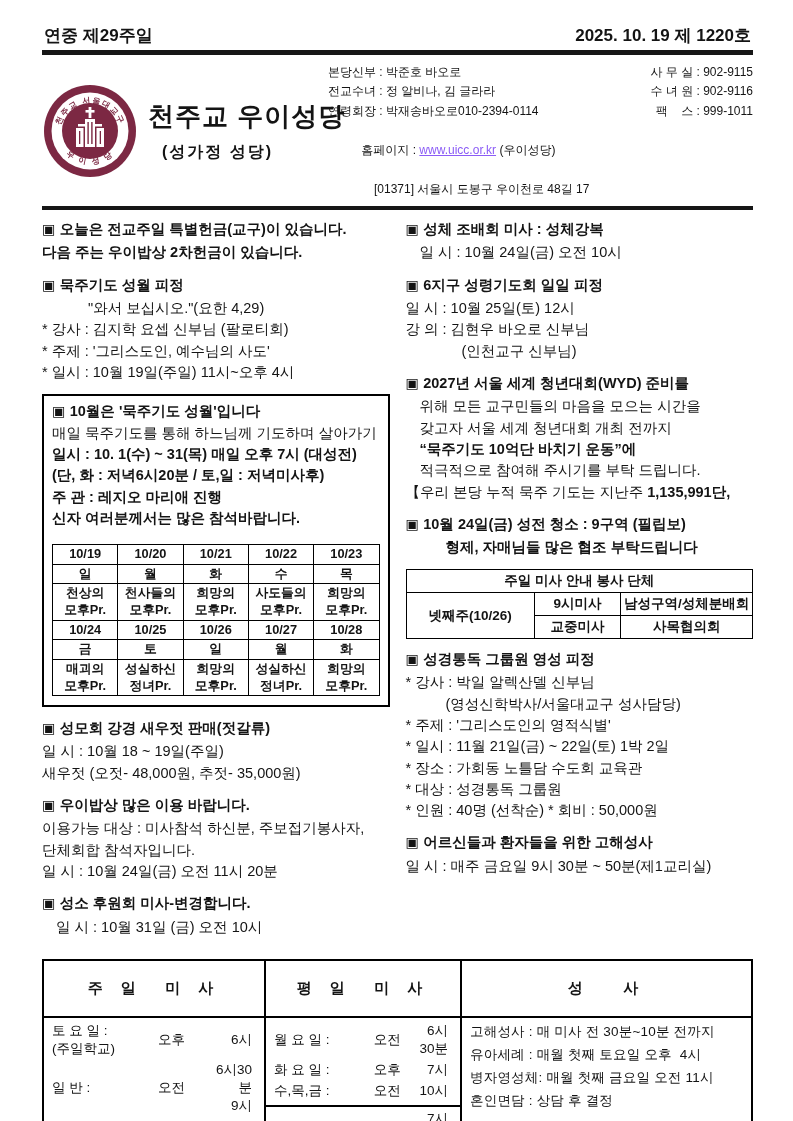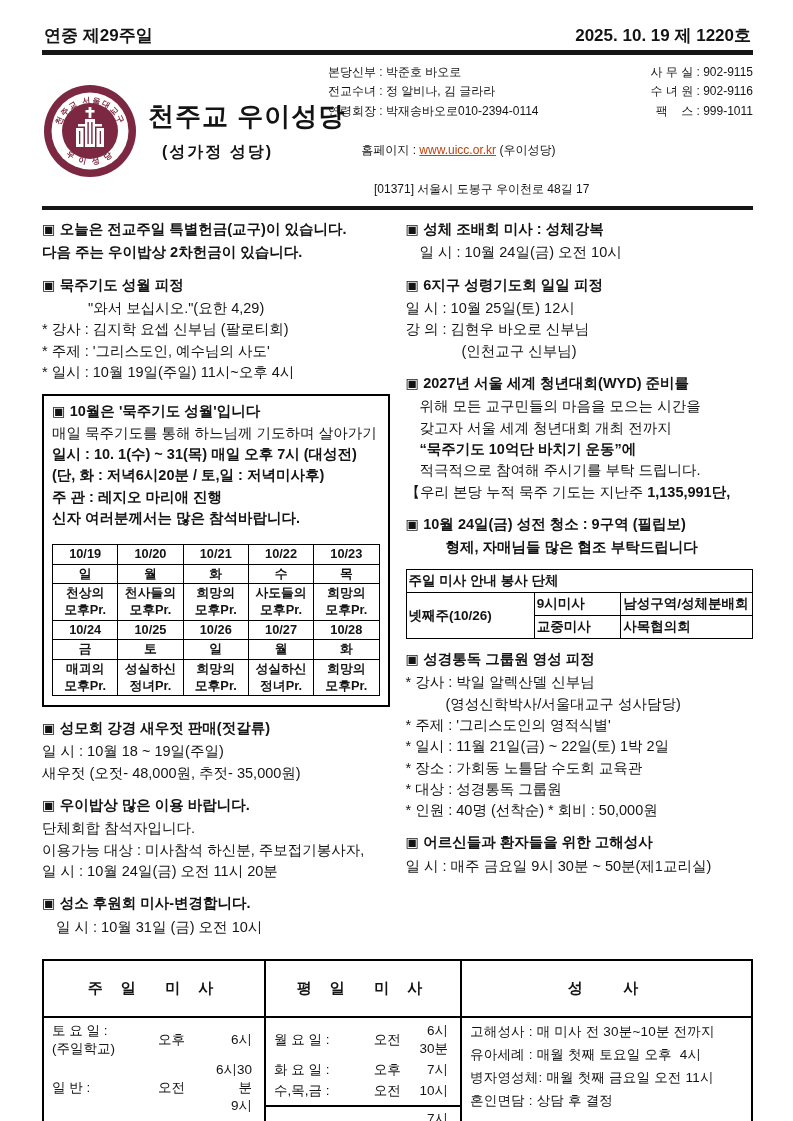--- a/index.html
+++ b/index.html
@@ -15,40 +15,40 @@
 
   
   .header-block{display:flex;align-items:center;padding:8px 0 7px 0;}
   .logo{width:96px;height:96px;flex:0 0 auto;}
   .title-block{margin-left:10px;width:180px;}
   .church-name{font-size:26px;font-weight:bold;letter-spacing:1px;white-space:nowrap;}
   .church-sub{font-size:16px;font-weight:bold;letter-spacing:2px;margin:8px 0 0 14px;}
   .info-block{margin-left:auto;width:452px;font-size:12px;line-height:1.62;}
   .info-row{display:flex;justify-content:space-between;}
   .info-addr{padding-left:46px;}
-  a.link{color:#c2410c;text-decoration:underline;}
+  a.link{color:#8b5cf6;text-decoration:underline;}
 
   
   .columns{display:flex;gap:16px;margin-top:9px;font-size:14.5px;line-height:1.47;}
   .col{flex:1;min-width:0;}
   .sec{margin:0 0 11px 0;}
   .sec .h{font-weight:bold;margin-bottom:2px;}
   .ind1{padding-left:14px;}
   .ind2{padding-left:40px;}
   .ind3{padding-left:56px;}
   .quote{padding-left:46px;}
 
   
   .box{border:2px solid #000;padding:5px 8px 9px 8px;margin:2px 0 11px 0;}
   .box .h{font-weight:bold;}
   .rosary{width:100%;border-collapse:collapse;margin-top:15px;font-size:12.8px;font-weight:bold;text-align:center;}
   .rosary td{border:1px solid #000;padding:1px 0;width:20%;white-space:pre-line;line-height:1.3;}
 
   
-  .serving{width:100%;border-collapse:collapse;margin:6px 0 10px 0;font-size:13.5px;font-weight:bold;}
+  .serving{width:100%;border-collapse:collapse;margin:6px 0 10px 0;font-size:13.5px;font-weight:bold;text-align:center;}
   .serving td{border:1.5px solid #000;padding:1px 2px;}
   .serving .w{width:37%;}
   .serving .m{width:25%;}
 
   
   .acc2{padding-left:128px;}
 
   
   .mass-wrap{display:flex;margin-top:10px;}
   .panel{border:2px solid #000;box-sizing:border-box;}
@@ -220,22 +220,22 @@
       </div>
 
       <div class="sec">
         <div class="h">▣ 성모회 강경 새우젓 판매(젓갈류)</div>
         <div>일 시 : 10월 18 ~ 19일(주일)</div>
         <div>새우젓 (오젓- 48,000원, 추젓- 35,000원)</div>
       </div>
 
       <div class="sec">
         <div class="h">▣ 우이밥상 많은 이용 바랍니다.</div>
+        <div>이용가능 대상 : 미사참석 하신분, 주보접기봉사자,</div>
         <div>단체회합 참석자입니다.</div>
-        <div>이용가능 대상 : 미사참석 하신분, 주보접기봉사자,</div>
         <div>일 시 : 10월 24일(금) 오전 11시 20분</div>
       </div>
 
       <div class="sec">
         <div class="h">▣ 성소 후원회 미사-변경합니다.</div>
         <div class="ind1">일 시 : 10월 31일 (금) 오전 10시</div>
       </div>
 
     </div>
 

